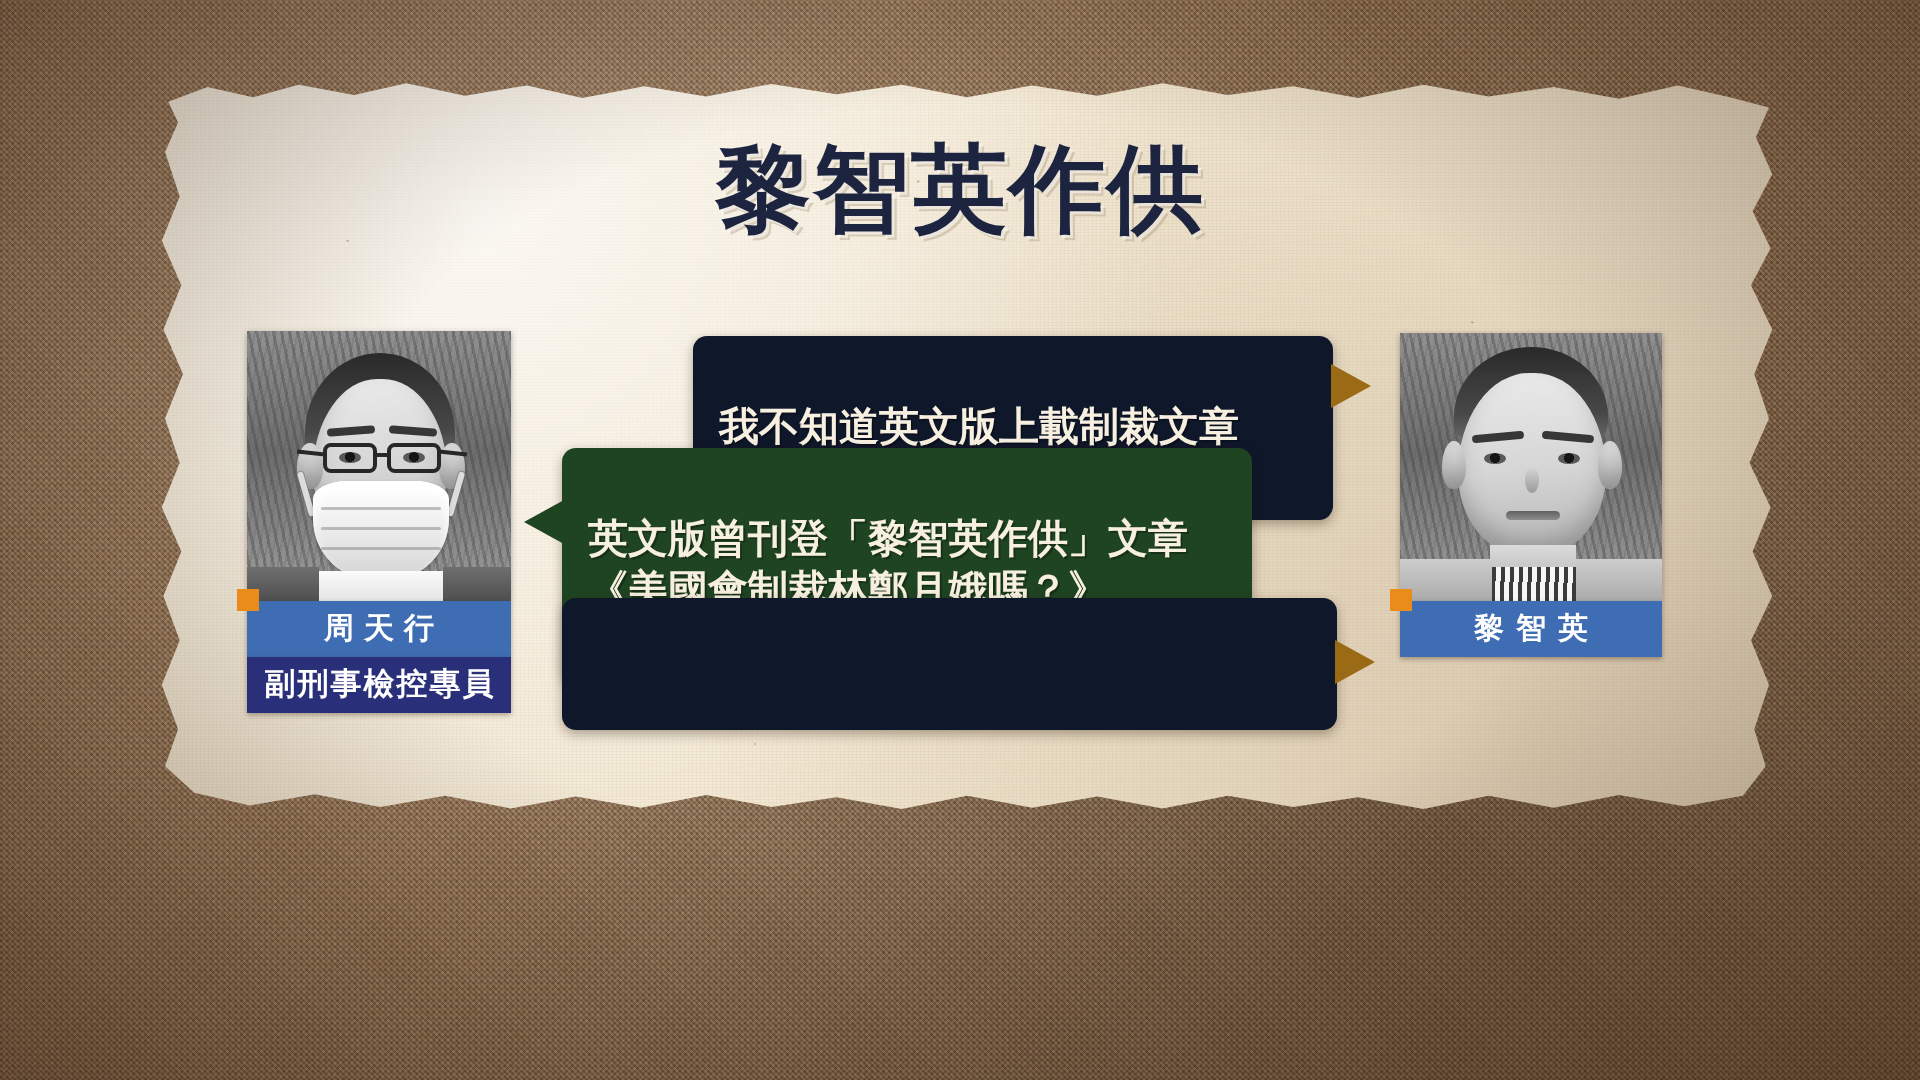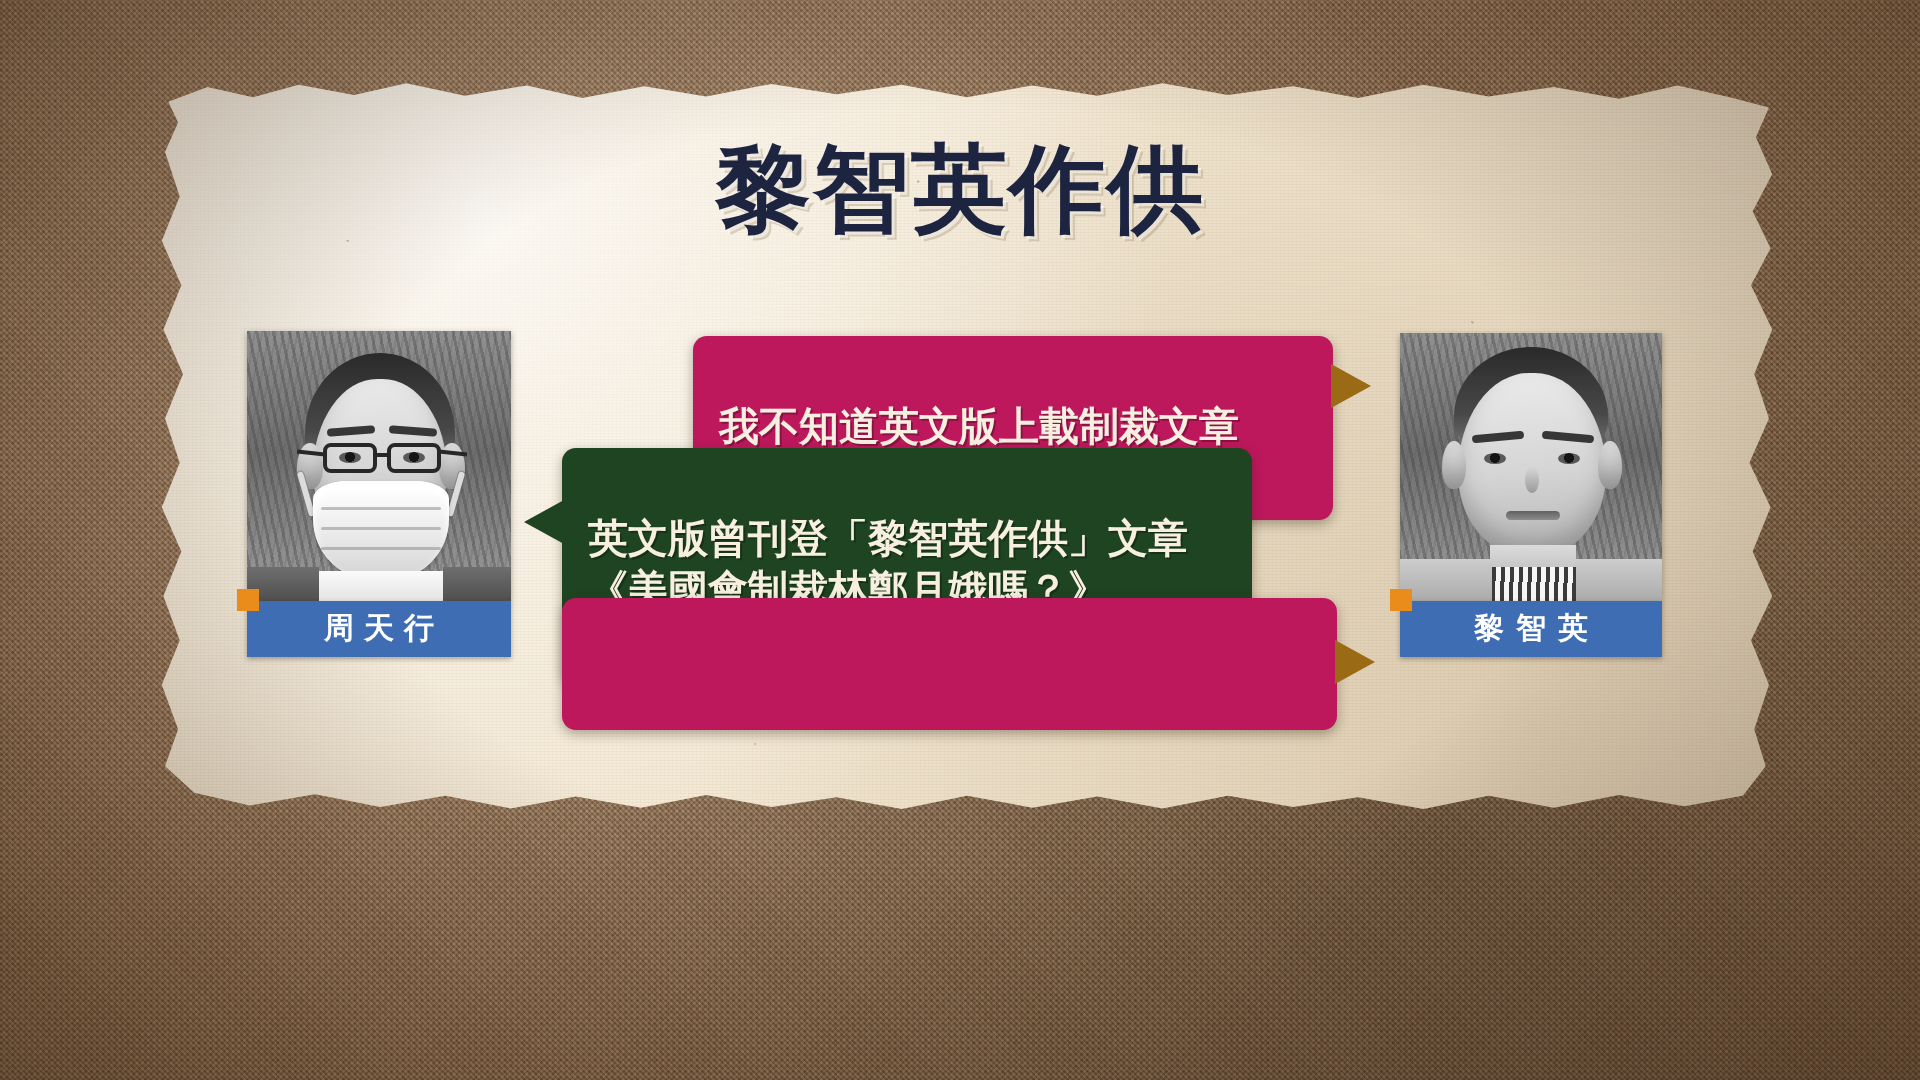--- a/index.html
+++ b/index.html
@@ -174,21 +174,21 @@
     border-radius:14px;
     color:#f7efe0;
     font-weight:700;
     font-family:"DejaVu Sans","Liberation Sans",sans-serif;
     text-shadow:2px 2px 0 rgba(0,0,0,.28);
     box-shadow:0 4px 12px rgba(40,22,8,.35);
     padding:14px 26px 16px;
     line-height:1.28;
     white-space:pre-line;
   }
-  .b-gold{ background:#be185d; }
+  .b-gold{ background:#0f172a; }
   .b-green{ background:#1f4421; }
 
   .tail{ position:absolute; width:0; height:0; }
   .tail-right{
     right:-38px; top:28px;
     border-top:22px solid transparent;
     border-bottom:22px solid transparent;
     border-left:40px solid #9a6a15;
   }
   .tail-left{
@@ -251,20 +251,23 @@
       <div class="mask-pleat" style="top:66px;"></div>
     </div>
 
     <div class="suit" style="left:0;    top:236px; width:72px;  height:40px;"></div>
     <div class="suit" style="left:196px;top:236px; width:72px;  height:40px;"></div>
     <div class="shirt" style="left:72px; top:240px; width:124px; height:36px;"></div>
   </div>
   <div class="nameplate np-main">
     <span class="np-tab"></span>
     <span>周天行</span>
+  </div>
+  <div class="nameplate np-sub">
+    <span>副刑事檢控專員</span>
   </div>
 </div>
 
 <div class="portrait-block" id="portrait-right">
   <div class="photo">
     <div class="bg-hatch"></div>
     <div class="hair" style="left:54px;  top:14px;  width:154px; height:96px;"></div>
     <div class="face" style="left:58px;  top:40px;  width:148px; height:182px;"></div>
     <div class="face" style="left:42px;  top:108px; width:24px;  height:48px;"></div>
     <div class="face" style="left:198px; top:108px; width:24px;  height:48px;"></div>

